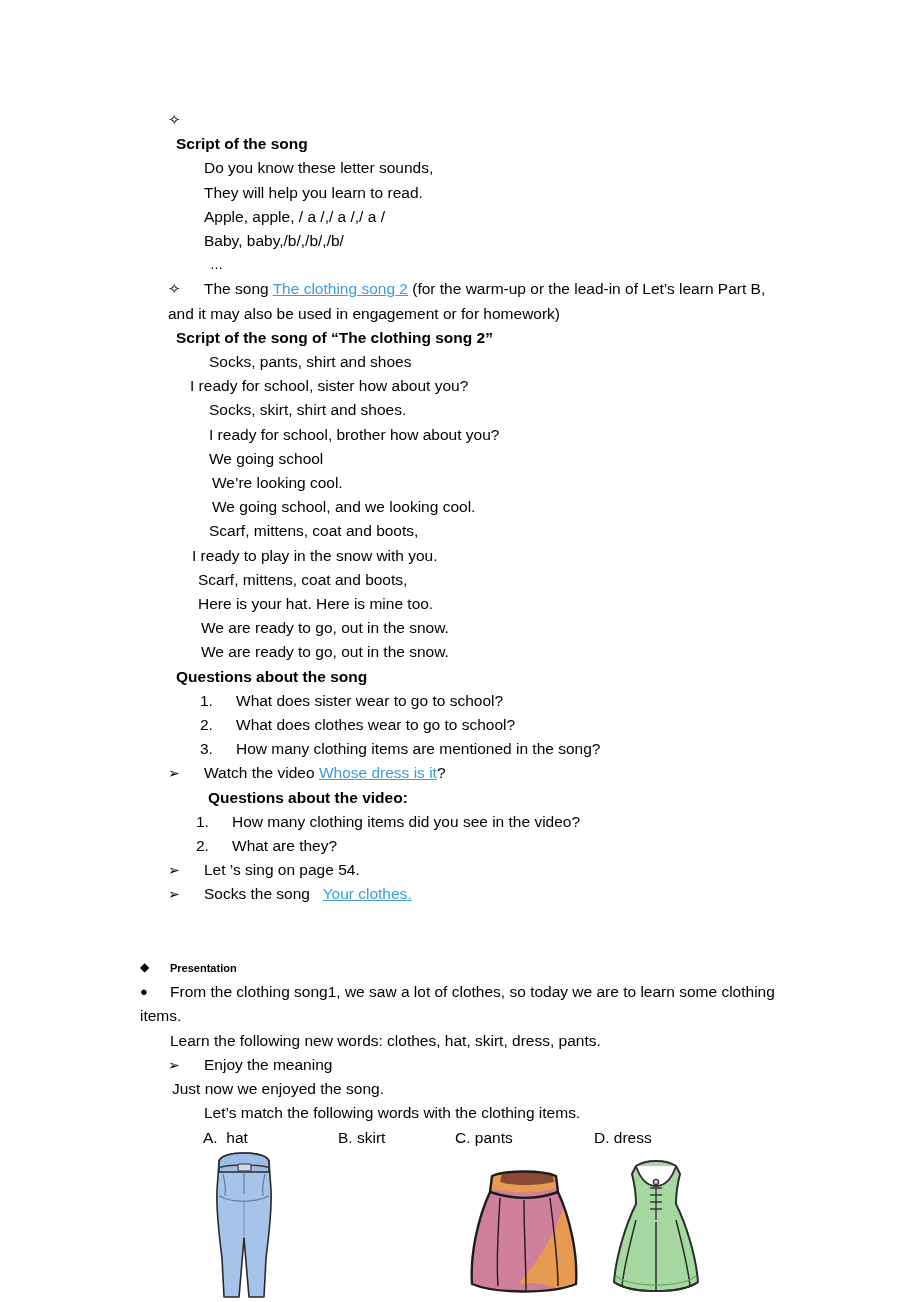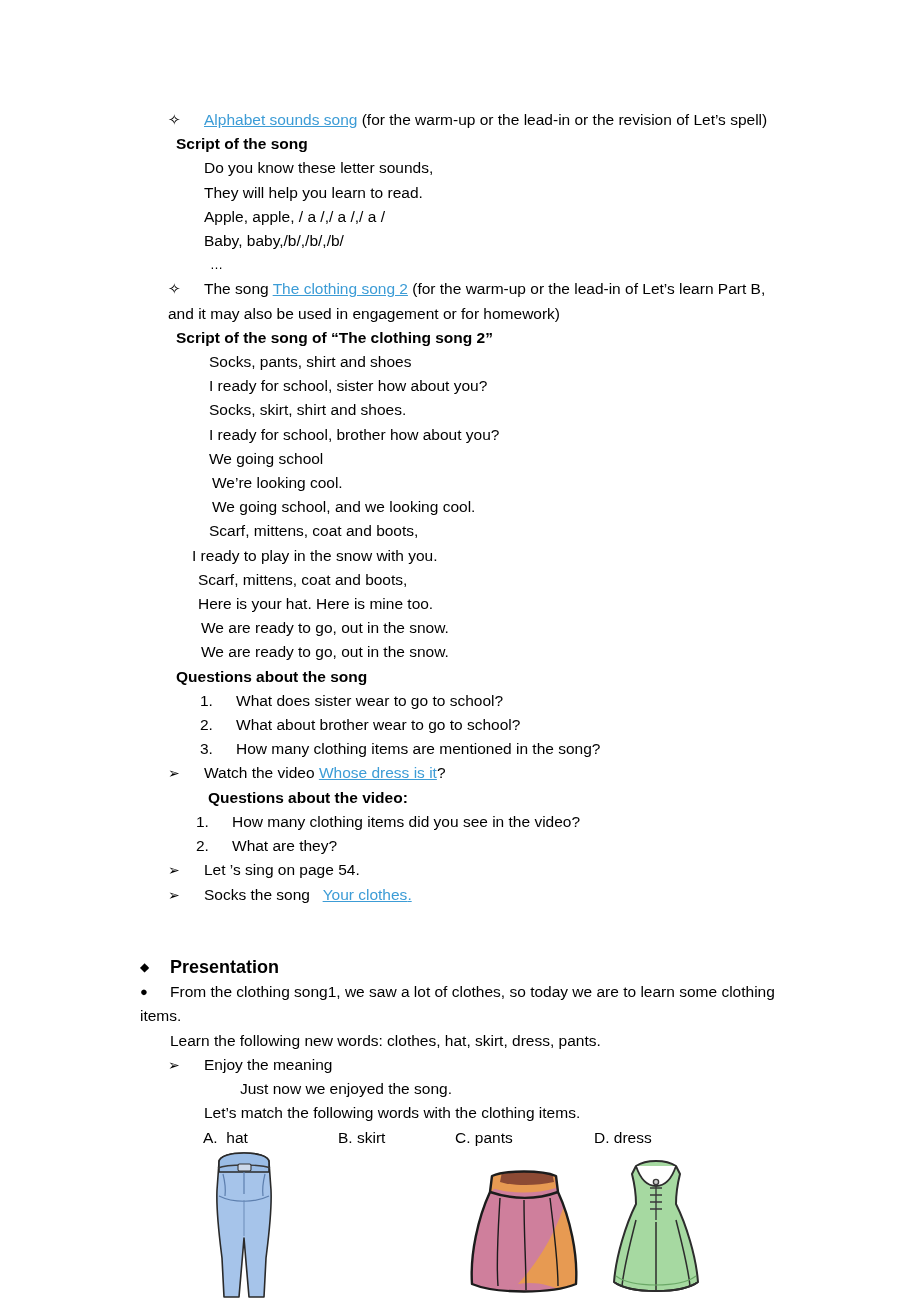--- a/index.html
+++ b/index.html
@@ -88,21 +88,21 @@
     left: 140px;
     top: 955px;
     width: 650px;
     font-size: 15.5px;
     line-height: 24.2px;
   }
   .pres .bullet { width: 26px; }
   .pres-body { margin-left: 30px; }
   .pres-title {
     font-weight: bold;
-    font-size: 18px;
+    font-size: 11px;
   }
 
   
   .options {
     position: absolute;
     left: 203px;
     top: 1126px;
     width: 560px;
     font-size: 15.5px;
     line-height: 24px;
@@ -128,21 +128,20 @@
 </style>
 </head>
 <body>
 
 <div class="page">
 
   <div class="content">
 
     <div class="row">
       <span class="bullet star">✧</span>
-      <span class="b-body justify"><span class="lnk">Alphabet sounds song</span><span> (for the warm-up or the lead-in or the revision of Let’s spell)</span></span>
     </div>
 
     <div class="row heading">Script of the song</div>
 
     <div>
       <div class="row lyric" style="margin-left:36px">Do you know these letter sounds,</div>
       <div class="row lyric" style="margin-left:36px">They will help you learn to read.</div>
       <div class="row lyric" style="margin-left:36px">Apple, apple, / a /,/ a /,/ a /</div>
       <div class="row lyric" style="margin-left:36px">Baby, baby,/b/,/b/,/b/</div>
       <div class="row lyric" style="margin-left:42px;font-size:13px">…</div>
@@ -150,21 +149,21 @@
 
     <div class="row">
       <span class="bullet star">✧</span>
       <span class="b-body justify"><span>The song </span><span class="lnk">The clothing song 2</span><span> (for the warm-up or the lead-in of Let’s learn Part B, and it may also be used in engagement or for homework)</span></span>
     </div>
 
     <div class="row heading">Script of the song of “The clothing song 2”</div>
 
     <div>
       <div class="row lyric" style="margin-left:41px">Socks, pants, shirt and shoes</div>
-      <div class="row lyric" style="margin-left:41px">I ready for school, sister how about you?</div>
+      <div class="row lyric" style="margin-left:22px">I ready for school, sister how about you?</div>
       <div class="row lyric" style="margin-left:41px">Socks, skirt, shirt and shoes.</div>
       <div class="row lyric" style="margin-left:41px">I ready for school, brother how about you?</div>
       <div class="row lyric" style="margin-left:41px">We going school</div>
       <div class="row lyric" style="margin-left:44px">We’re looking cool.</div>
       <div class="row lyric" style="margin-left:44px">We going school, and we looking cool.</div>
       <div class="row lyric" style="margin-left:41px">Scarf, mittens, coat and boots,</div>
       <div class="row lyric" style="margin-left:24px">I ready to play in the snow with you.</div>
       <div class="row lyric" style="margin-left:30px">Scarf, mittens, coat and boots,</div>
       <div class="row lyric" style="margin-left:30px">Here is your hat. Here is mine too.</div>
       <div class="row lyric" style="margin-left:33px">We are ready to go, out in the snow.</div>
@@ -173,21 +172,21 @@
 
     <div class="row heading">Questions about the song</div>
 
     <div style="margin-left:32px">
       <div class="numrow">
         <span class="num">1.</span>
         <span class="num-body">What does sister wear to go to school?</span>
       </div>
       <div class="numrow">
         <span class="num">2.</span>
-        <span class="num-body">What about brother wear to go to school?</span>
+        <span class="num-body">What does clothes wear to go to school?</span>
       </div>
       <div class="numrow">
         <span class="num">3.</span>
         <span class="num-body">How many clothing items are mentioned in the song?</span>
       </div>
     </div>
 
     <div class="row">
       <span class="bullet arrow">➢</span>
       <span class="b-body"><span>Watch the video </span><span class="lnk"> Whose dress is it</span><span>?</span></span>
@@ -230,21 +229,21 @@
       <span class="pres-body justify">From the clothing song1, we saw a lot of clothes, so today we are to learn some clothing items.</span>
     </div>
 
     <div class="row" style="margin-left:30px">Learn the following new words: clothes, hat, skirt, dress, pants.</div>
 
     <div class="row" style="margin-left:28px">
       <span class="bullet arrow">➢</span>
       <span class="b-body">Enjoy the meaning</span>
     </div>
 
-    <div class="row" style="margin-left:100px">Just now we enjoyed the song.</div>
+    <div class="row" style="margin-left:32px">Just now we enjoyed the song.</div>
     <div class="row" style="margin-left:64px">Let’s match the following words with the clothing items.</div>
   </div>
 
   <div class="options">
     <span class="opt" style="left:0px">A.  hat</span>
     <span class="opt" style="left:135px">B. skirt</span>
     <span class="opt" style="left:252px">C. pants</span>
     <span class="opt" style="left:391px">D. dress</span>
   </div>
 

